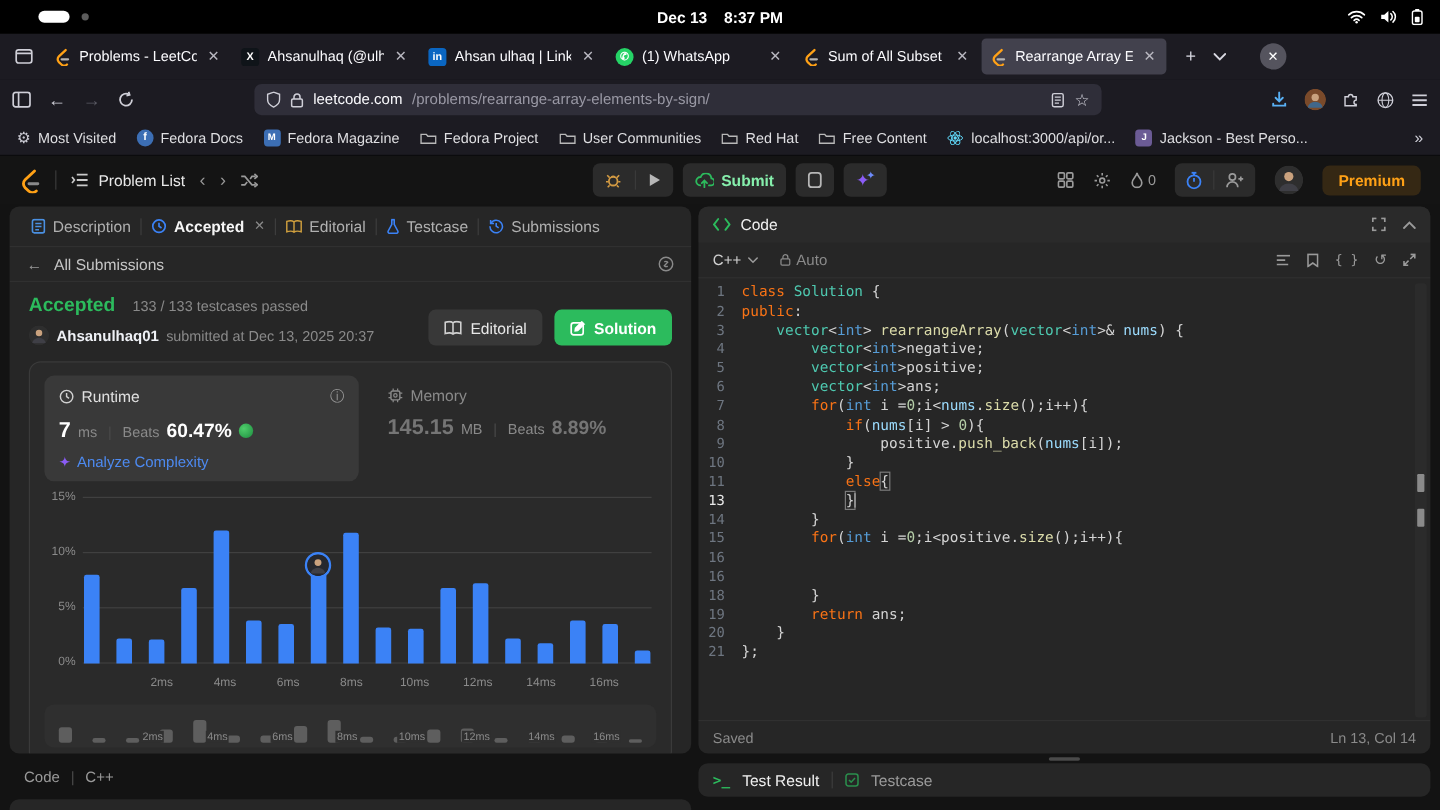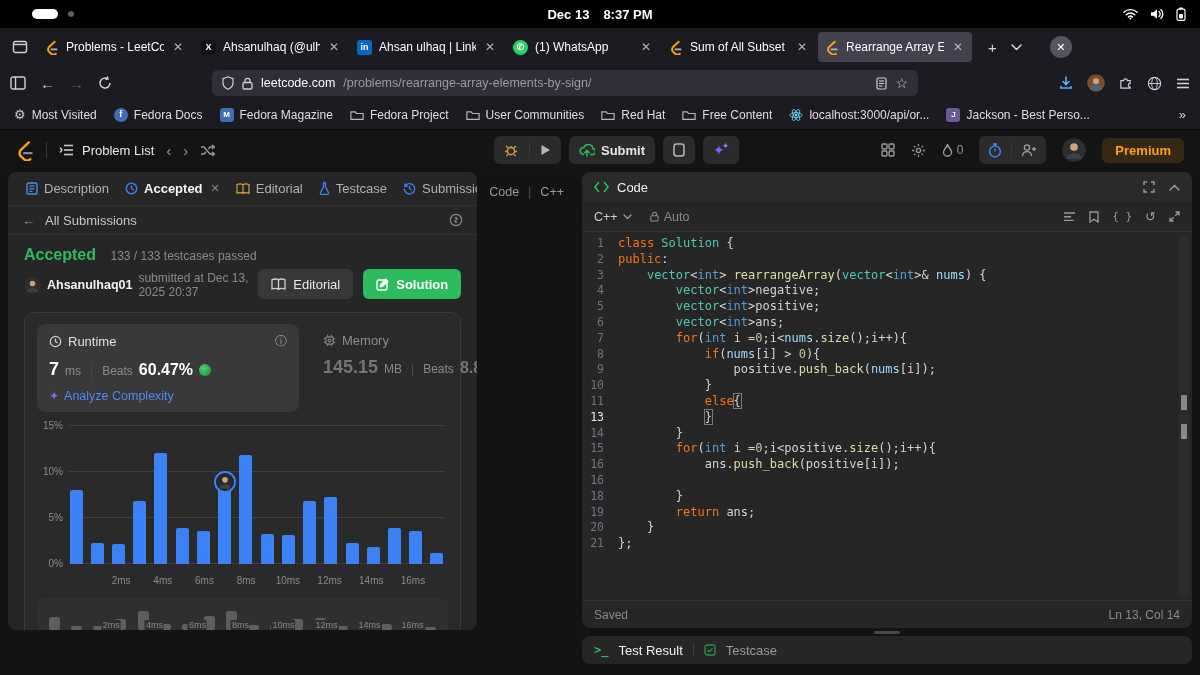--- a/index.html
+++ b/index.html
@@ -51,31 +51,31 @@
   .lcnav{height:40px;background:#141414;display:flex;align-items:center;padding:0 16px;position:relative}
   .lc-left{display:flex;align-items:center;gap:12px}
   .lc-div{width:1px;height:16px;background:#3a3a3a}
   .lc-problist{display:flex;align-items:center;gap:8px;font-size:13px;color:#e8e8e8}
   .lc-arrow{color:#9a9a9a;font-size:15px}
   .lc-mid{position:absolute;left:494px;display:flex;align-items:center;gap:8px}
   .lc-btn{height:28px;background:#2b2b2b;border-radius:6px;display:flex;align-items:center;justify-content:center;padding:0 10px;color:#b7b7b7;font-size:13px;border:none}
   .lc-group{display:flex;background:#2b2b2b;border-radius:6px;overflow:hidden}
   .lc-group .lc-btn{background:none;border-radius:0}
   .lc-group .sep{width:1px;background:#3a3a3a;margin:6px 0}
-  .submit-btn{color:#e5e5e5;gap:6px;font-weight:bold}
+  .submit-btn{color:#86efac;gap:6px;font-weight:bold}
   .lc-right{margin-left:auto;display:flex;align-items:center;gap:16px}
   .streak{display:flex;align-items:center;gap:4px;color:#9a9a9a;font-size:12px}
   .timer-pill{display:flex;align-items:center;background:#2b2b2b;border-radius:6px;height:28px}
   .timer-pill .cell{padding:0 9px;display:flex;align-items:center}
   .timer-pill .sep{width:1px;height:16px;background:#3a3a3a}
   .premium{background:rgba(255,161,22,.14);color:#ffa116;font-size:13px;padding:5px 13px;border-radius:6px;font-weight:bold}
 
   
   .content{display:flex;gap:6px;padding:2px 8px 0;height:505px}
-  .left-col{width:568px;display:flex;flex-direction:row}
+  .left-col{width:568px;display:flex;flex-direction:column}
   .right-col{flex:1;display:flex;flex-direction:column}
   .panel{background:#262626;border-radius:8px}
 
   
   .left-panel{height:458px;display:flex;flex-direction:column;overflow:hidden}
   .ltabs{height:33px;display:flex;align-items:center;padding:0 10px;font-size:13px;color:#b0b0b0;flex-shrink:0}
   .ltab{display:flex;align-items:center;gap:6px;padding:0 8px;white-space:nowrap}
   .ltab.active{color:#f5f5f5;font-weight:bold}
   .ltab-div{width:1px;height:14px;background:#3d3d3d}
   .ltab .close{color:#8a8a8a;font-weight:normal;font-size:11px;margin-left:2px}
@@ -859,21 +859,21 @@
           <div class="cl"><span class="ln">5</span><span class="ct">        <span class="t">vector</span>&lt;<span class="ti">int</span>&gt;positive;</span></div>
           <div class="cl"><span class="ln">6</span><span class="ct">        <span class="t">vector</span>&lt;<span class="ti">int</span>&gt;ans;</span></div>
           <div class="cl"><span class="ln">7</span><span class="ct">        <span class="k">for</span>(<span class="ti">int</span> i =<span class="n">0</span>;i&lt;<span class="v">nums</span>.<span class="f">size</span>();i++){</span></div>
           <div class="cl"><span class="ln">8</span><span class="ct">            <span class="k">if</span>(<span class="v">nums</span>[i] &gt; <span class="n">0</span>){</span></div>
           <div class="cl"><span class="ln">9</span><span class="ct">                positive.<span class="f">push_back</span>(<span class="v">nums</span>[i]);</span></div>
           <div class="cl"><span class="ln">10</span><span class="ct">            }</span></div>
           <div class="cl"><span class="ln">11</span><span class="ct">            <span class="k">else</span><span class="bm-box">{</span></span></div>
           <div class="cl active"><span class="ln">13</span><span class="ct">            <span class="bm-box">}</span><span class="cursor"></span></span></div>
           <div class="cl"><span class="ln">14</span><span class="ct">        }</span></div>
           <div class="cl"><span class="ln">15</span><span class="ct">        <span class="k">for</span>(<span class="ti">int</span> i =<span class="n">0</span>;i&lt;positive.<span class="f">size</span>();i++){</span></div>
-          <div class="cl"><span class="ln">16</span><span class="ct">            ans.<span class="f">push_back</span>(positive[i]);</span></div>
+          <div class="cl"><span class="ln">16</span></div>
           <div class="cl"><span class="ln">16</span></div>
           <div class="cl"><span class="ln">18</span><span class="ct">        }</span></div>
           <div class="cl"><span class="ln">19</span><span class="ct">        <span class="k">return</span> ans;</span></div>
           <div class="cl"><span class="ln">20</span><span class="ct">    }</span></div>
           <div class="cl"><span class="ln">21</span><span class="ct">};</span></div>
         </div>
       <div class="scrollcol">
         <span class="mark" style="top:44%"></span>
         <span class="mark" style="top:52%"></span>
       </div>

